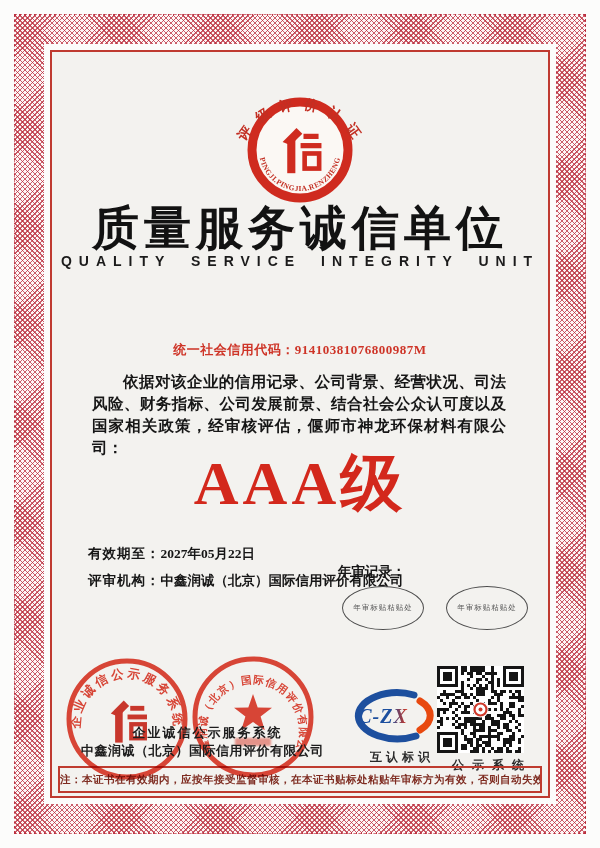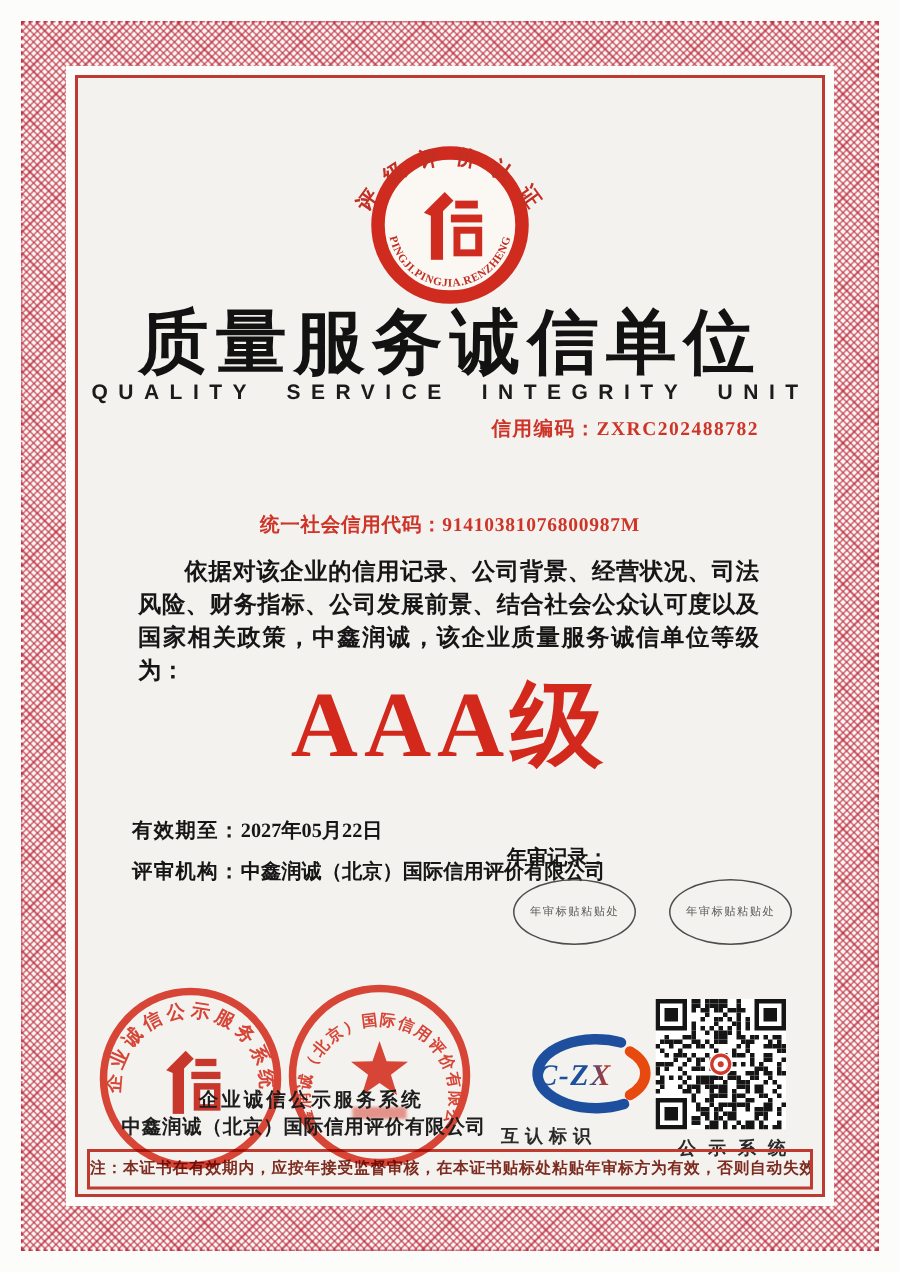--- a/index.html
+++ b/index.html
@@ -40,21 +40,21 @@
   .sticker { position:absolute; top:586px; width:82px; height:44px; border:1.5px solid #4d4d4d;
              border-radius:50%; display:flex; align-items:center; justify-content:center;
              font-size:7.5px; color:#5a5a5a; letter-spacing:1px; }
   .sticker.s1 { left:342px; } .sticker.s2 { left:446px; }
 
   .caption1 { top:724px; left:70px; width:275px; text-align:center; font-size:13px; font-weight:700;
               letter-spacing:2px; color:#1d1d1d; z-index:6; }
   .caption2 { top:742px; left:50px; width:305px; text-align:center; font-size:13px; font-weight:700;
               letter-spacing:.5px; color:#1d1d1d; z-index:6; }
 
-  .mutual-label { top:749px; left:334px; width:100px; text-align:left; font-size:12px; font-weight:700;
+  .mutual-label { top:749px; left:334px; width:100px; text-align:right; font-size:12px; font-weight:700;
                   letter-spacing:4px; color:#2a2a2a; }
   .qr-label { top:757px; left:428px; width:104px; text-align:right; font-size:12px; font-weight:700;
               letter-spacing:8px; color:#2a2a2a; }
 
   .note { top:766px; left:58px; width:484px; height:27px; border:2px solid #bf3b2f;
           font-size:10.5px; font-weight:700; color:#7e2b20; text-align:center;
           line-height:23px; letter-spacing:.5px; white-space:nowrap; overflow:hidden; }
 
   .seal { mix-blend-mode:multiply; opacity:.93; }
   svg text { font-family:"Liberation Serif","DejaVu Serif",serif; }
@@ -84,23 +84,22 @@
       <textPath href="#arcTop" startOffset="50%" text-anchor="middle">评 级 评 价 认 证</textPath>
     </text>
     <text font-size="7.5" font-weight="bold" fill="#c32f23" letter-spacing="0.4">
       <textPath href="#arcBot" startOffset="50%" text-anchor="middle">PINGJI.PINGJIA.RENZHENG</textPath>
     </text>
     <use href="#xinlogo" x="0" y="0" width="58" height="58" transform="translate(66,47)"></use>
   </svg>
 
   <div class="abs ctr title">质量服务诚信单位</div>
   <div class="abs ctr subtitle">QUALITY SERVICE INTEGRITY UNIT</div>
-  <div class="abs credit">信用编码：ZXRC202488782</div>
   <div class="abs ctr socialcode">统一社会信用代码：91410381076800987M</div>
-  <div class="abs para">依据对该企业的信用记录、公司背景、经营状况、司法风险、财务指标、公司发展前景、结合社会公众认可度以及国家相关政策，中鑫润诚，该企业质量服务诚信单位等级为：</div>
+  <div class="abs para">依据对该企业的信用记录、公司背景、经营状况、司法风险、财务指标、公司发展前景、结合社会公众认可度以及国家相关政策，经审核评估，偃师市神龙环保材料有限公司：</div>
   <div class="abs ctr grade">AAA级</div>
 
   <div class="abs details">
     <div class="row">
       <span class="lab">有效期至：</span><span>2027年05月22日</span>
     </div>
     <div class="row">
       <span class="lab">评审机构：</span><span>中鑫润诚（北京）国际信用评价有限公司</span>
     </div>
   </div>

